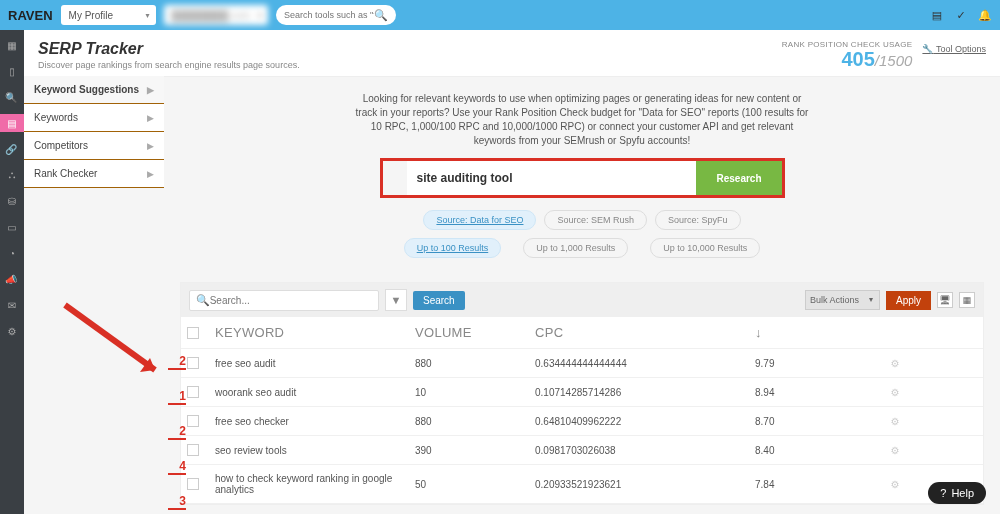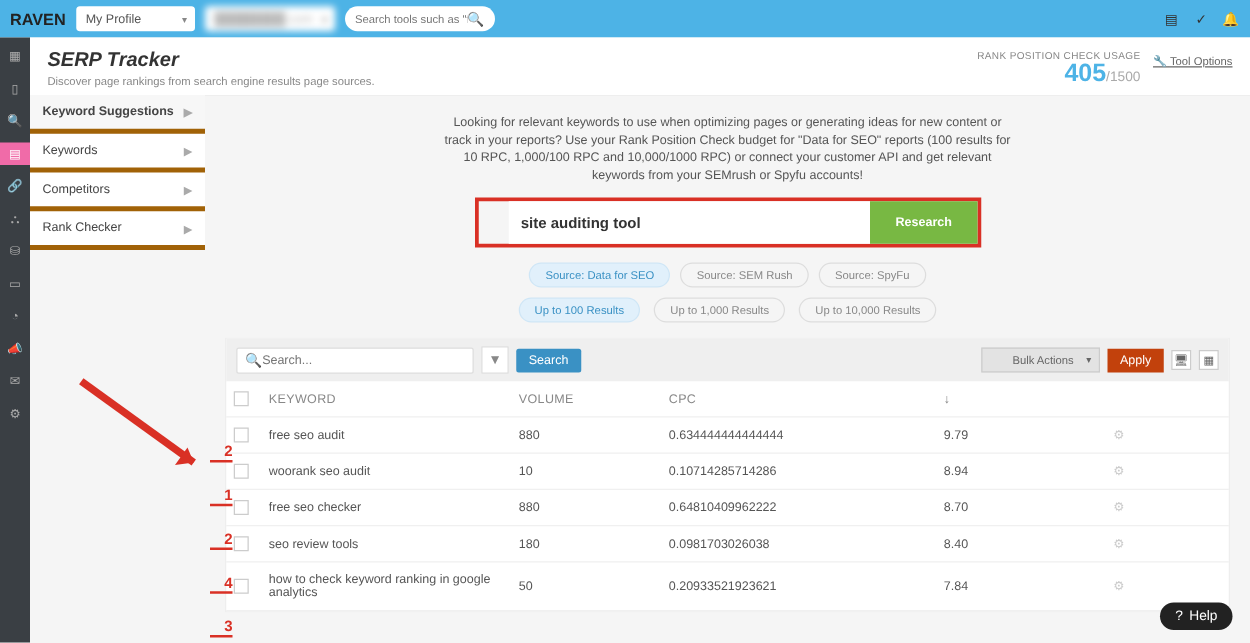--- a/index.html
+++ b/index.html
@@ -17,52 +17,52 @@
 .icon-rail { position: absolute; left: 0; top: 30px; bottom: 0; width: 24px; background: #3a3f44; display: flex; flex-direction: column; align-items: center; padding-top: 6px; gap: 8px; }
 .icon-rail .ri { width: 18px; height: 18px; display:flex; align-items:center; justify-content:center; color: #aaa; font-size: 10px; }
 .icon-rail .ri.active { background: #f06ba8; color:#fff; width:24px; }
 
 .header-region { position:absolute; left:24px; top:30px; right:0; padding: 10px 14px 6px 14px; background:#fff; border-bottom:1px solid #eee; display:flex; }
 .header-left h1 { font-size: 16px; font-weight: 600; color:#333;font-style:italic; }
 .header-left p { font-size: 9px; color: #888; margin-top:2px; }
 .header-right { margin-left:auto; text-align:right; }
 .header-right .usage-label { font-size: 8px; color:#888; letter-spacing:0.3px;}
 .header-right .usage-val { font-size: 20px; color:#4db3e6; font-weight:600; line-height:1;}
-.header-right .usage-max { font-size: 11px; color:#aaa;}
+.header-right .usage-max { font-size: 15px; color:#aaa;font-style:italic;}
 .tool-options { font-size:9px; color:#666; margin-left:10px; margin-top:4px; text-decoration:underline;}
 
 .sidebar { position:absolute; left:24px; top:76px; width:140px; background:#fff; }
-.side-item { display:flex; align-items:center; justify-content:space-between; padding:8px 10px; font-size:10px; color:#444; border-bottom:4px solid #a16207; }
+.side-item { display:flex; align-items:center; justify-content:space-between; padding:8px 10px; font-size:10px; color:#444; border-bottom:1px solid #a16207; }
 .side-item.active { background:#f7f7f7; font-weight:600;}
 .side-item .chev { color:#aaa; font-size:9px;}
 
 .main { position:absolute; left:164px; top:76px; right:0; bottom:0; padding: 10px 16px; overflow:hidden;}
 .intro { text-align:center; font-size:10px; color:#555; max-width:460px; margin: 6px auto 10px; line-height:1.4;}
 .research-box { border: 3px solid #d93025; width: 405px; margin: 0 auto 12px; display:flex;padding-left:24px; }
 .research-input { flex:1; padding: 10px 10px; font-size:12px; border:none; outline:none; font-weight:600; color:#333;}
 .research-btn { background:#78b843; color:#fff; border:none; padding: 0 20px; font-size:10px; font-weight:600;}
 
 .source-pills { display:flex; justify-content:center; gap:8px; margin-bottom:8px;}
 .pill { border:1px solid #ddd; border-radius:12px; padding:4px 12px; font-size:9px; color:#888;}
-.pill.sel { background:#e1f0fb; color:#3a91c4; border-color:#cfe6f6;}
-.range-pills { display:flex; justify-content:center; gap:11px; margin-bottom:12px;}
+.pill.sel { background:#e1f0fb; color:#3a91c4; border-color:#cfe6f6;text-decoration:underline;}
+.range-pills { display:flex; justify-content:center; gap:22px; margin-bottom:24px;}
 
 .table-wrap { background:#fff; border:1px solid #eee; }
 .toolbar { background:#efefef; display:flex; align-items:center; padding:6px 8px; gap:6px;}
 .tool-search { background:#fff; border:1px solid #ddd; border-radius:2px; display:flex; align-items:center; padding:3px 6px; width:190px;}
 .tool-search input { border:none; outline:none; font-size:10px; flex:1;}
 .filter-btn { width:22px; height:22px; background:#fff; border:1px solid #ddd; display:flex; align-items:center; justify-content:center; color:#888;}
 .search-btn { background:#3a91c4; color:#fff; border:none; padding:4px 10px; font-size:10px; border-radius:2px;}
-.bulk { margin-left:auto; background:#e3e3e3; border:1px solid #ccc; font-size:9px; padding:4px 20px 4px 24px; position:relative; color:#666;}
+.bulk { margin-left:auto; background:#e3e3e3; border:1px solid #ccc; font-size:9px; padding:4px 20px 4px 4px; position:relative; color:#666;}
 .bulk::after { content:"▾"; position:absolute; right:6px; font-size:8px;}
 .apply-btn { background:#c2410c; color:#fff; border:none; padding:4px 10px; font-size:10px;}
 .tool-ico { width:16px; height:16px; border:1px solid #ccc; display:inline-flex; align-items:center; justify-content:center; font-size:9px; color:#666; background:#fff;}
 
 .thead, .trow { display:grid; grid-template-columns: 28px 200px 120px 220px 120px 40px; align-items:center; padding:8px 6px; border-bottom:1px solid #f0f0f0; font-size:10px;}
-.thead { color:#888; font-size:10px; text-transform:uppercase; letter-spacing:0.3px;}
+.thead { color:#888; font-size:13px; text-transform:uppercase; letter-spacing:0.3px;}
 .trow { color:#555;}
 .chk { width:12px; height:12px; border:1px solid #ccc; }
 .gear { color:#ccc; text-align:center;}
 
 .rank-badge { position:absolute; width:18px; text-align:right; color:#d93025; font-weight:700; font-size:12px; border-bottom:2px solid #d93025; }
 .arrow { position:absolute; left:60px; top:300px; width:120px; height:90px; pointer-events:none;}
 .arrow-line { stroke:#d93025; stroke-width:6; fill:none;}
 .arrow-head { fill:#d93025;}
 
 .help-widget { position:absolute; right:14px; bottom:10px; background:#222; color:#fff; border-radius:14px; padding:5px 12px; font-size:11px; display:flex; align-items:center; gap:5px;}
@@ -216,21 +216,21 @@
           <div>880</div>
           <div>0.64810409962222</div>
           <div>8.70</div>
           <div class="gear">⚙</div>
         </div>
         <div class="trow">
           <div>
             <div class="chk"></div>
           </div>
           <div>seo review tools</div>
-          <div>180</div>
+          <div>390</div>
           <div>0.0981703026038</div>
           <div>8.40</div>
           <div class="gear">⚙</div>
         </div>
         <div class="trow">
           <div>
             <div class="chk"></div>
           </div>
           <div>how to check keyword ranking in google analytics</div>
           <div>50</div>

